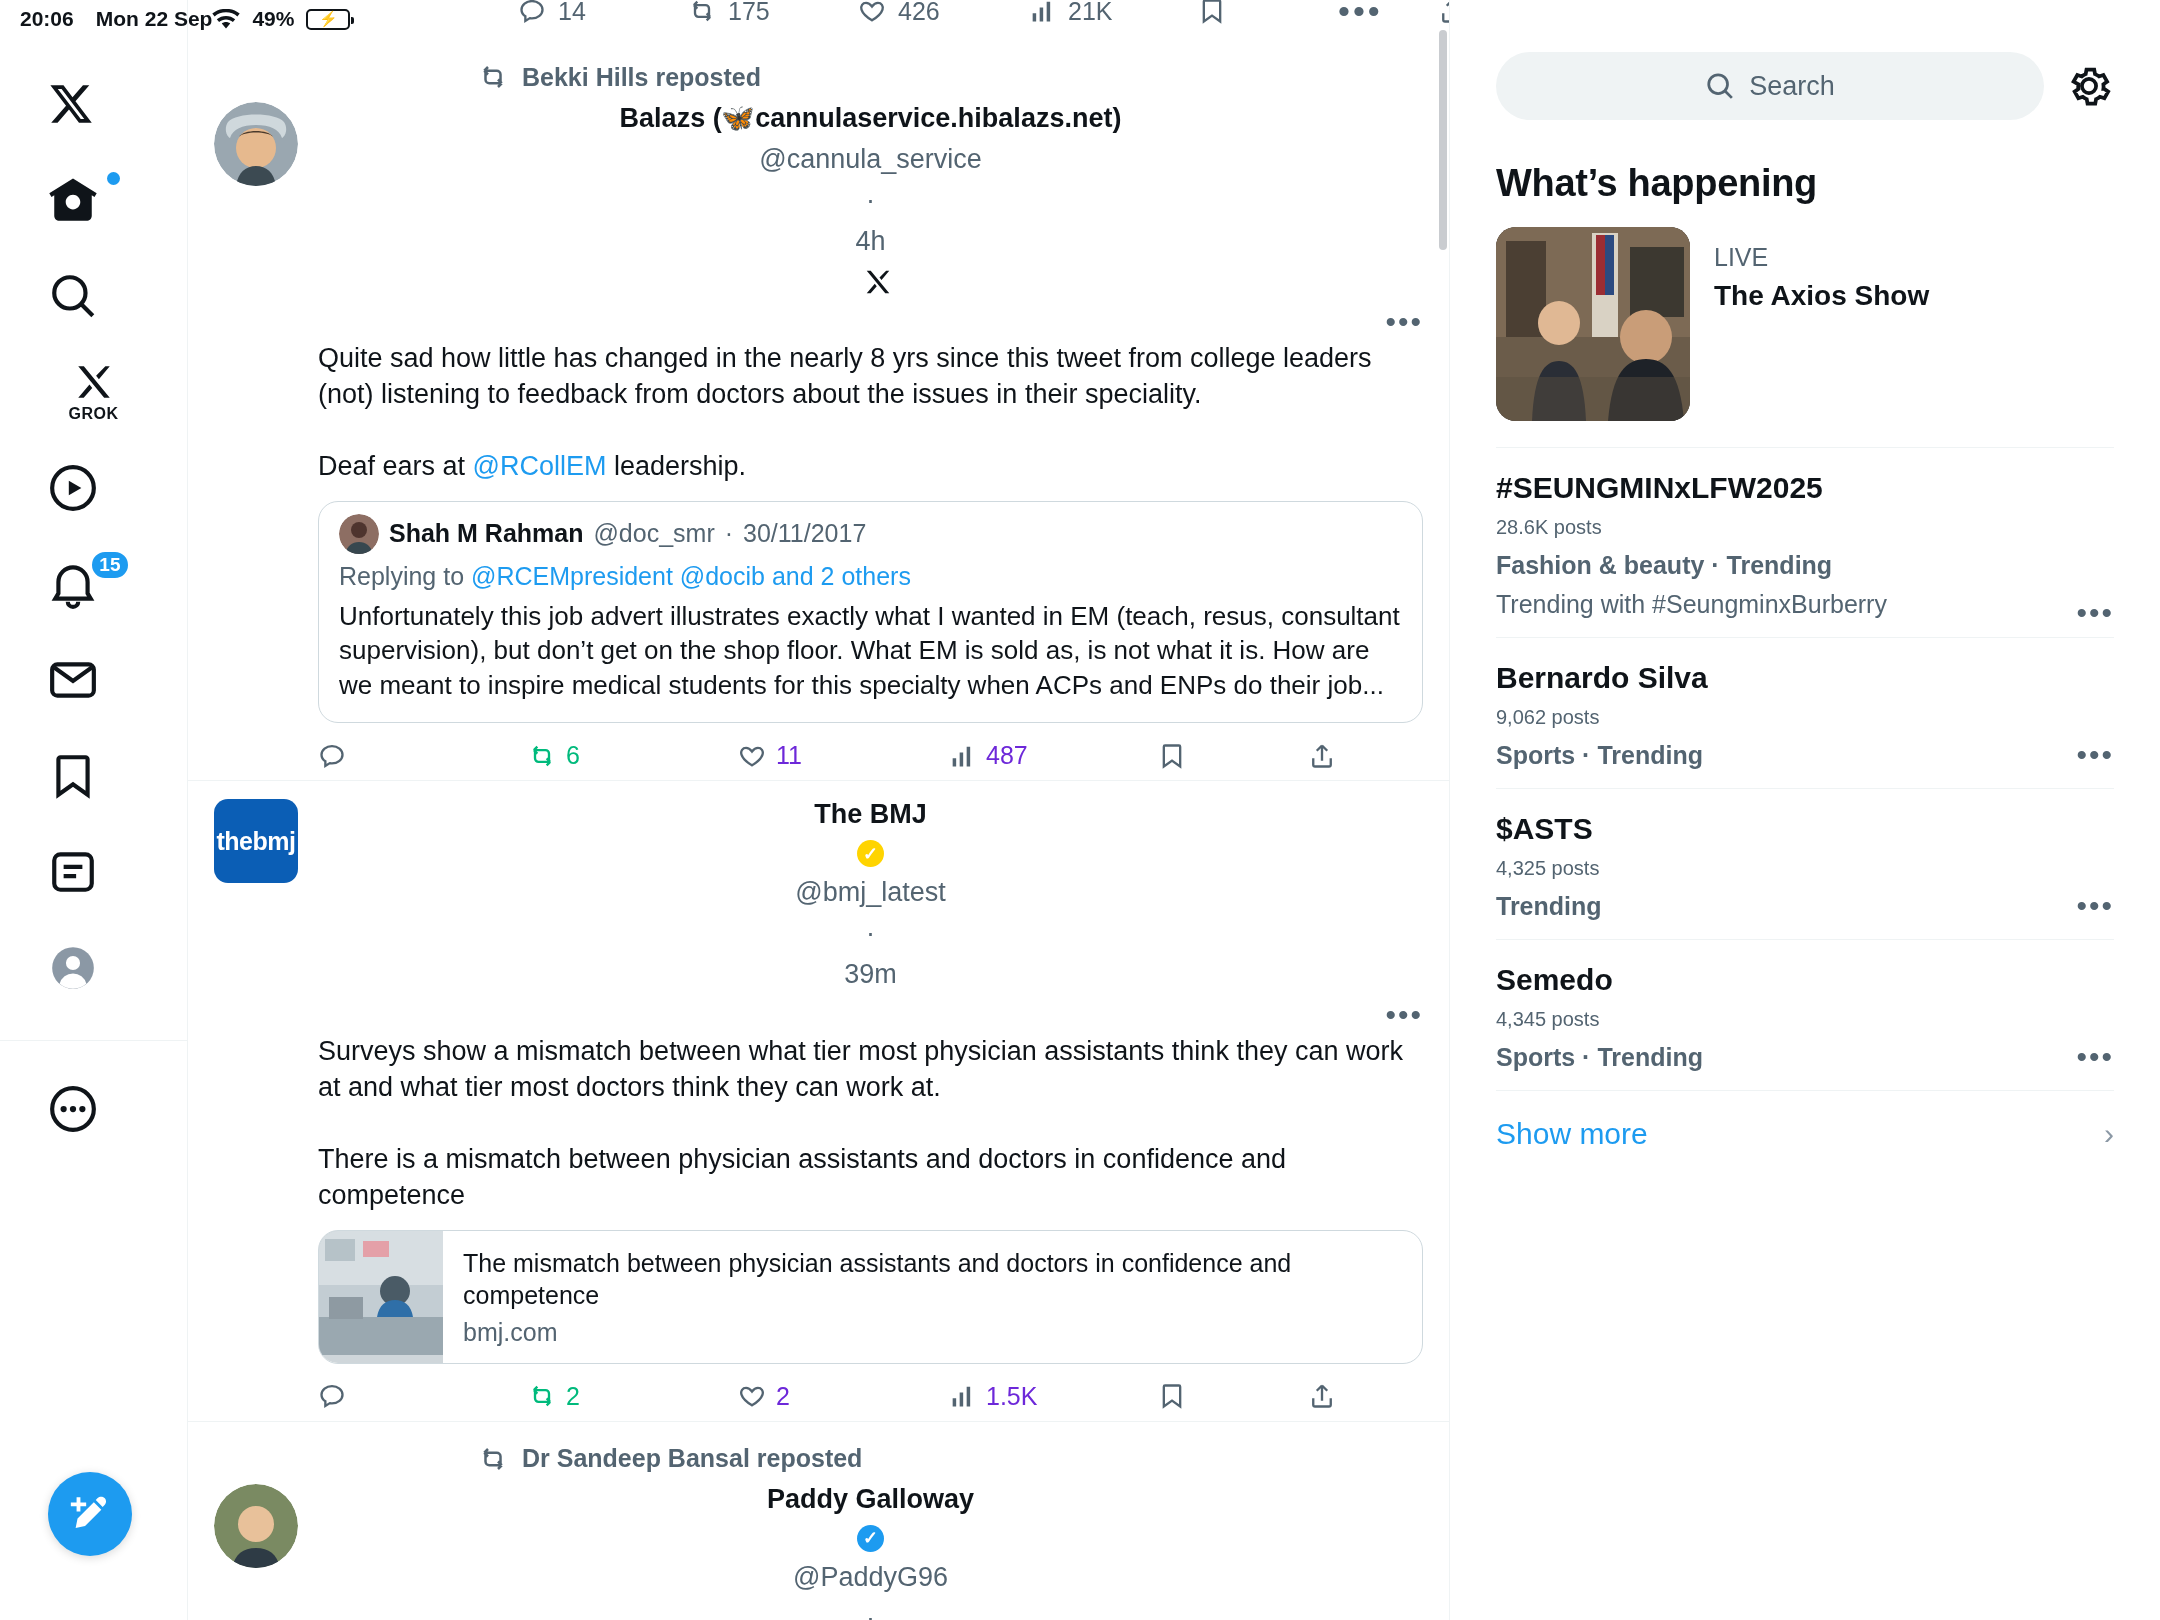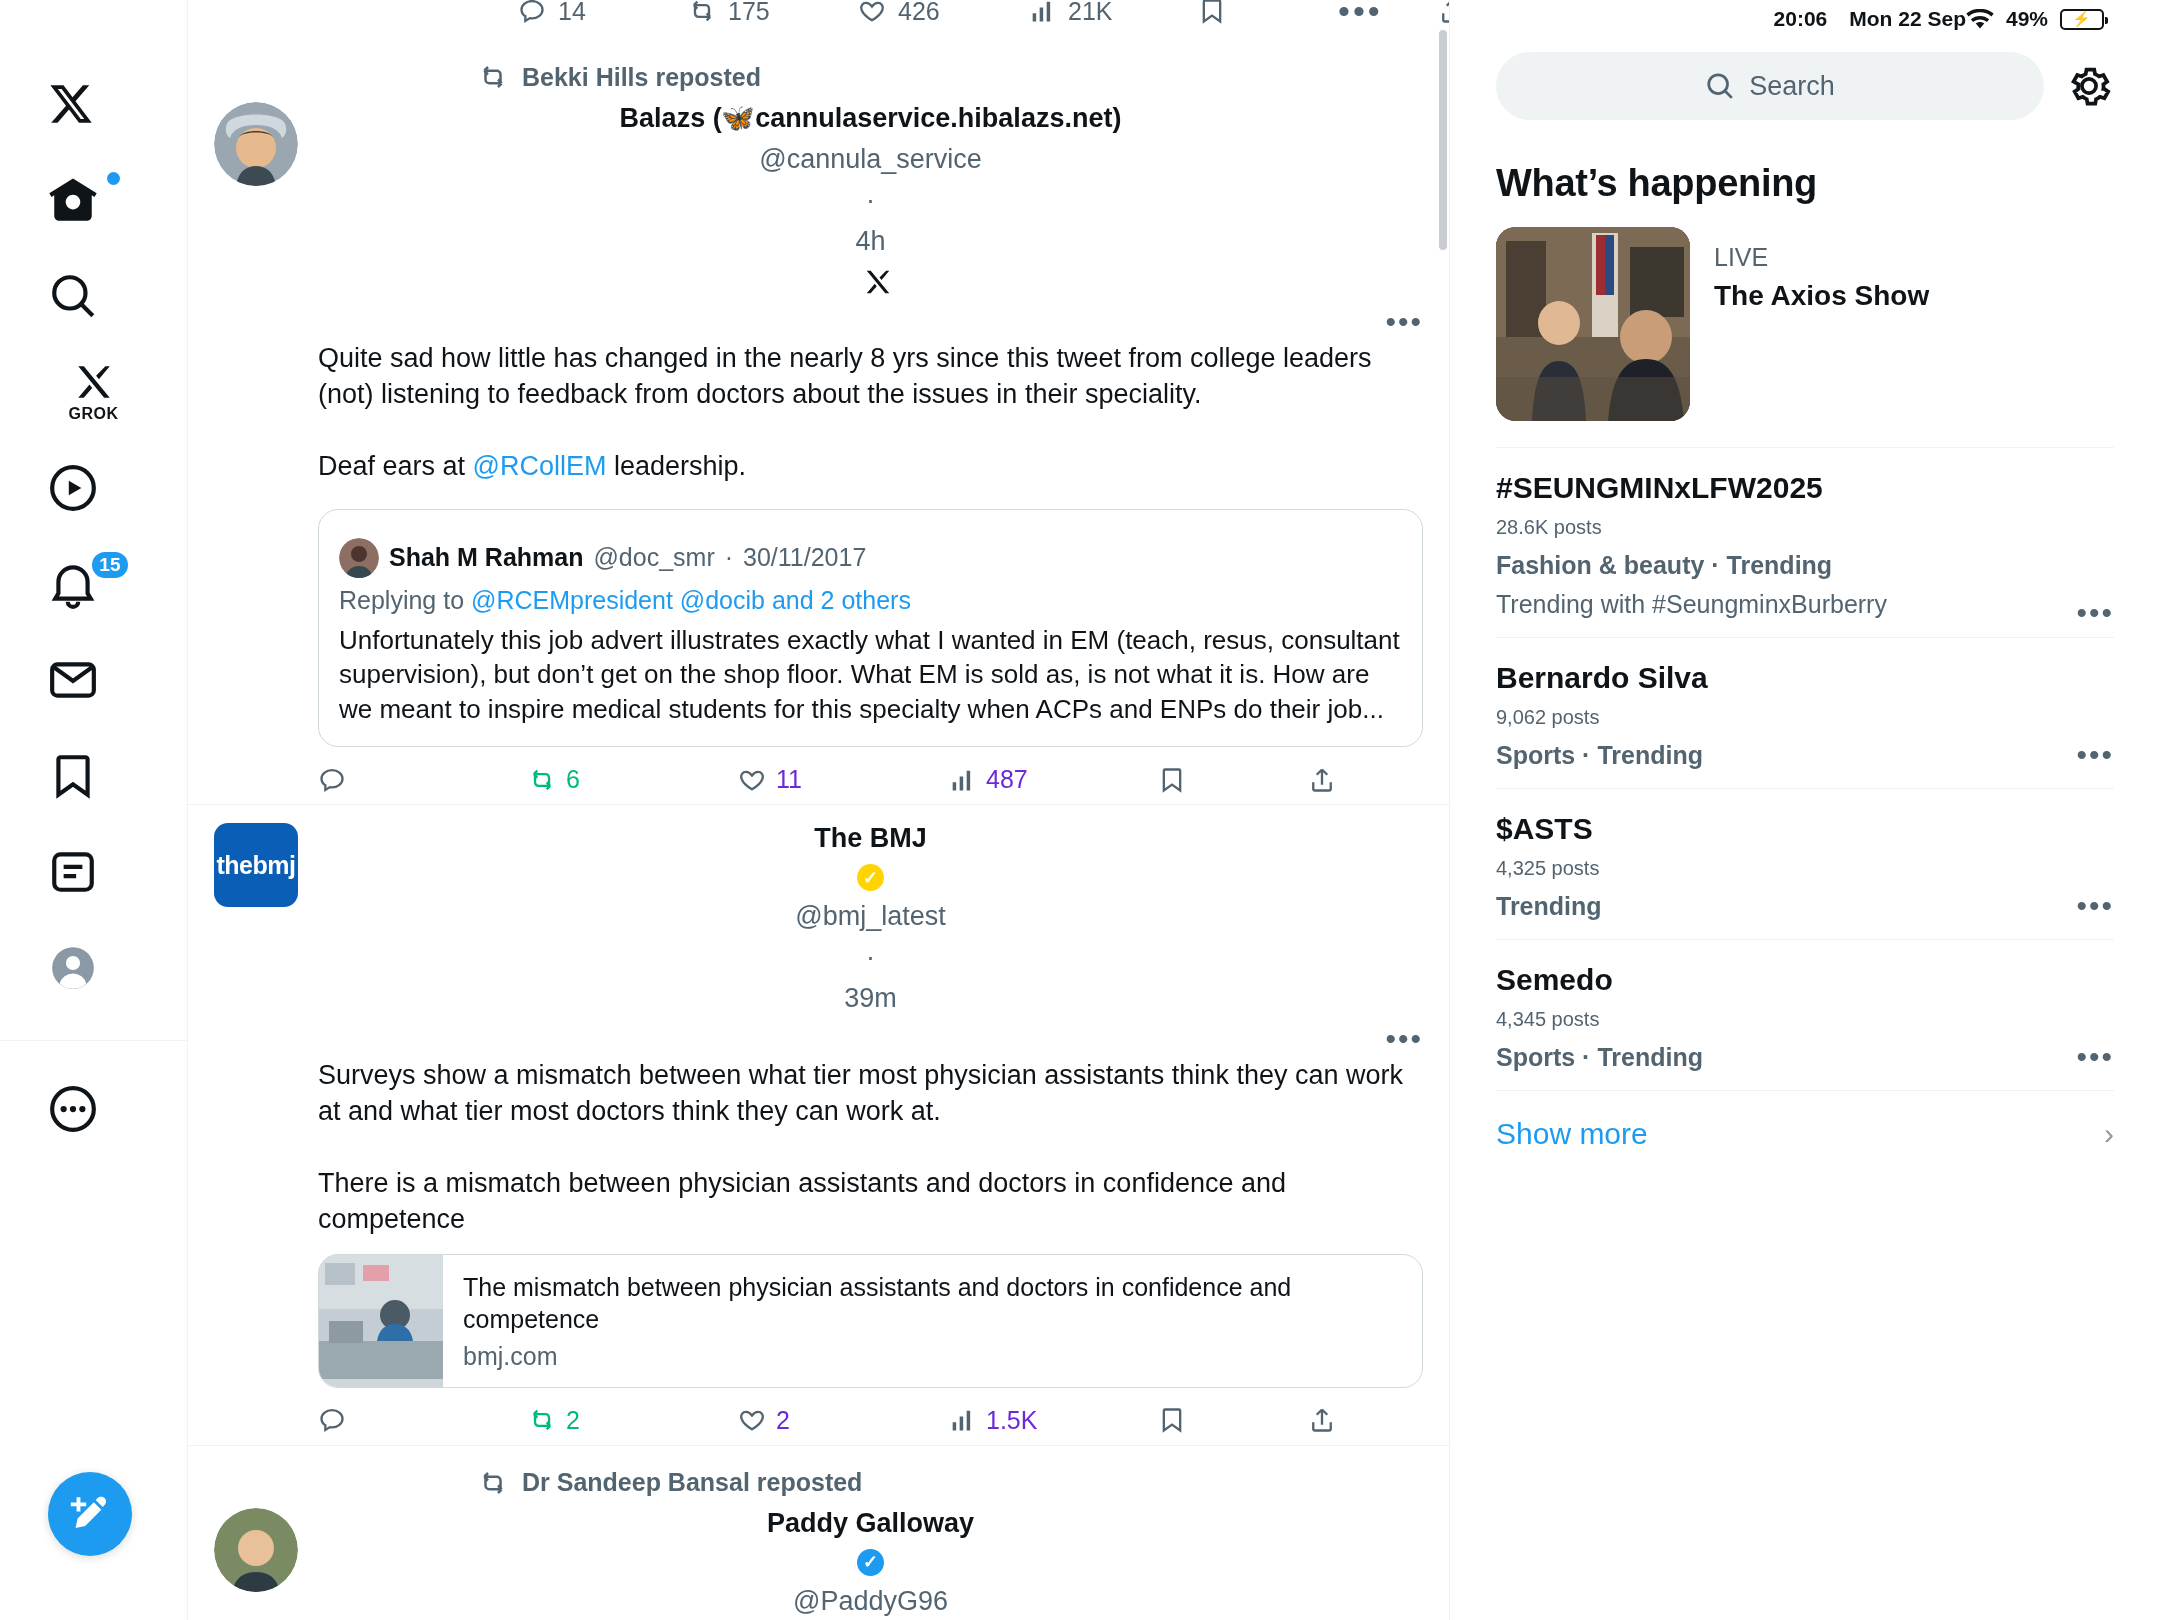--- a/index.html
+++ b/index.html
@@ -9,21 +9,21 @@
     font-family: "Liberation Sans", sans-serif;
     background: #ffffff;
     color: #0f1419;
     overflow: hidden;
     position: relative;
   }
 
   
   .statusbar {
     position: absolute; top: 0; left: 0; width: 2130px; height: 38px;
-    display: flex; align-items: center; justify-content: flex-end;
+    display: flex; align-items: center; justify-content: flex-start;
     padding: 0 26px 0 20px;
     font-size: 21px; font-weight: 600; color: #0f1419;
     z-index: 50;
   }
   .sb-left { display: flex; align-items: center; gap: 22px; }
   .sb-right { display: flex; align-items: center; gap: 12px; }
   .wifi-icon { display: inline-block; }
   .battery {
     width: 44px; height: 21px; border: 2px solid #0f1419; border-radius: 5px;
     position: relative; display: inline-block; padding: 2px;
@@ -120,21 +120,21 @@
   .badge-blue {
     width: 27px; height: 27px; border-radius: 50%; background: #1d9bf0;
     display: inline-flex; align-items: center; justify-content: center;
     color: #fff; font-size: 18px; font-weight: 900;
   }
   .more-dots { margin-left: auto; color: #536471; font-size: 30px; letter-spacing: 2px; line-height: 1; cursor: pointer; }
   .ptext { font-size: 27px; line-height: 1.33; color: #0f1419; margin-top: 4px; white-space: pre-wrap; }
   .mention { color: #1d9bf0; }
 
   .quote {
-    border: 1px solid #cfd9de; border-radius: 20px; margin-top: 24px; padding: 28px 20px 20px 20px;
+    border: 1px solid #cfd9de; border-radius: 20px; margin-top: 16px; padding: 12px 20px 20px 20px;
   }
   .q-namerow { display: flex; align-items: center; gap: 10px; font-size: 25px; }
   .q-avatar { width: 40px; height: 40px; border-radius: 50%; overflow: hidden; flex: 0 0 40px; }
   .q-reply { color: #536471; font-size: 25px; margin-top: 8px; }
   .q-text { font-size: 26px; line-height: 1.33; margin-top: 8px; color: #0f1419; }
 
   .card {
     border: 1px solid #cfd9de; border-radius: 20px; margin-top: 16px; overflow: hidden;
     display: flex; align-items: stretch;
   }

